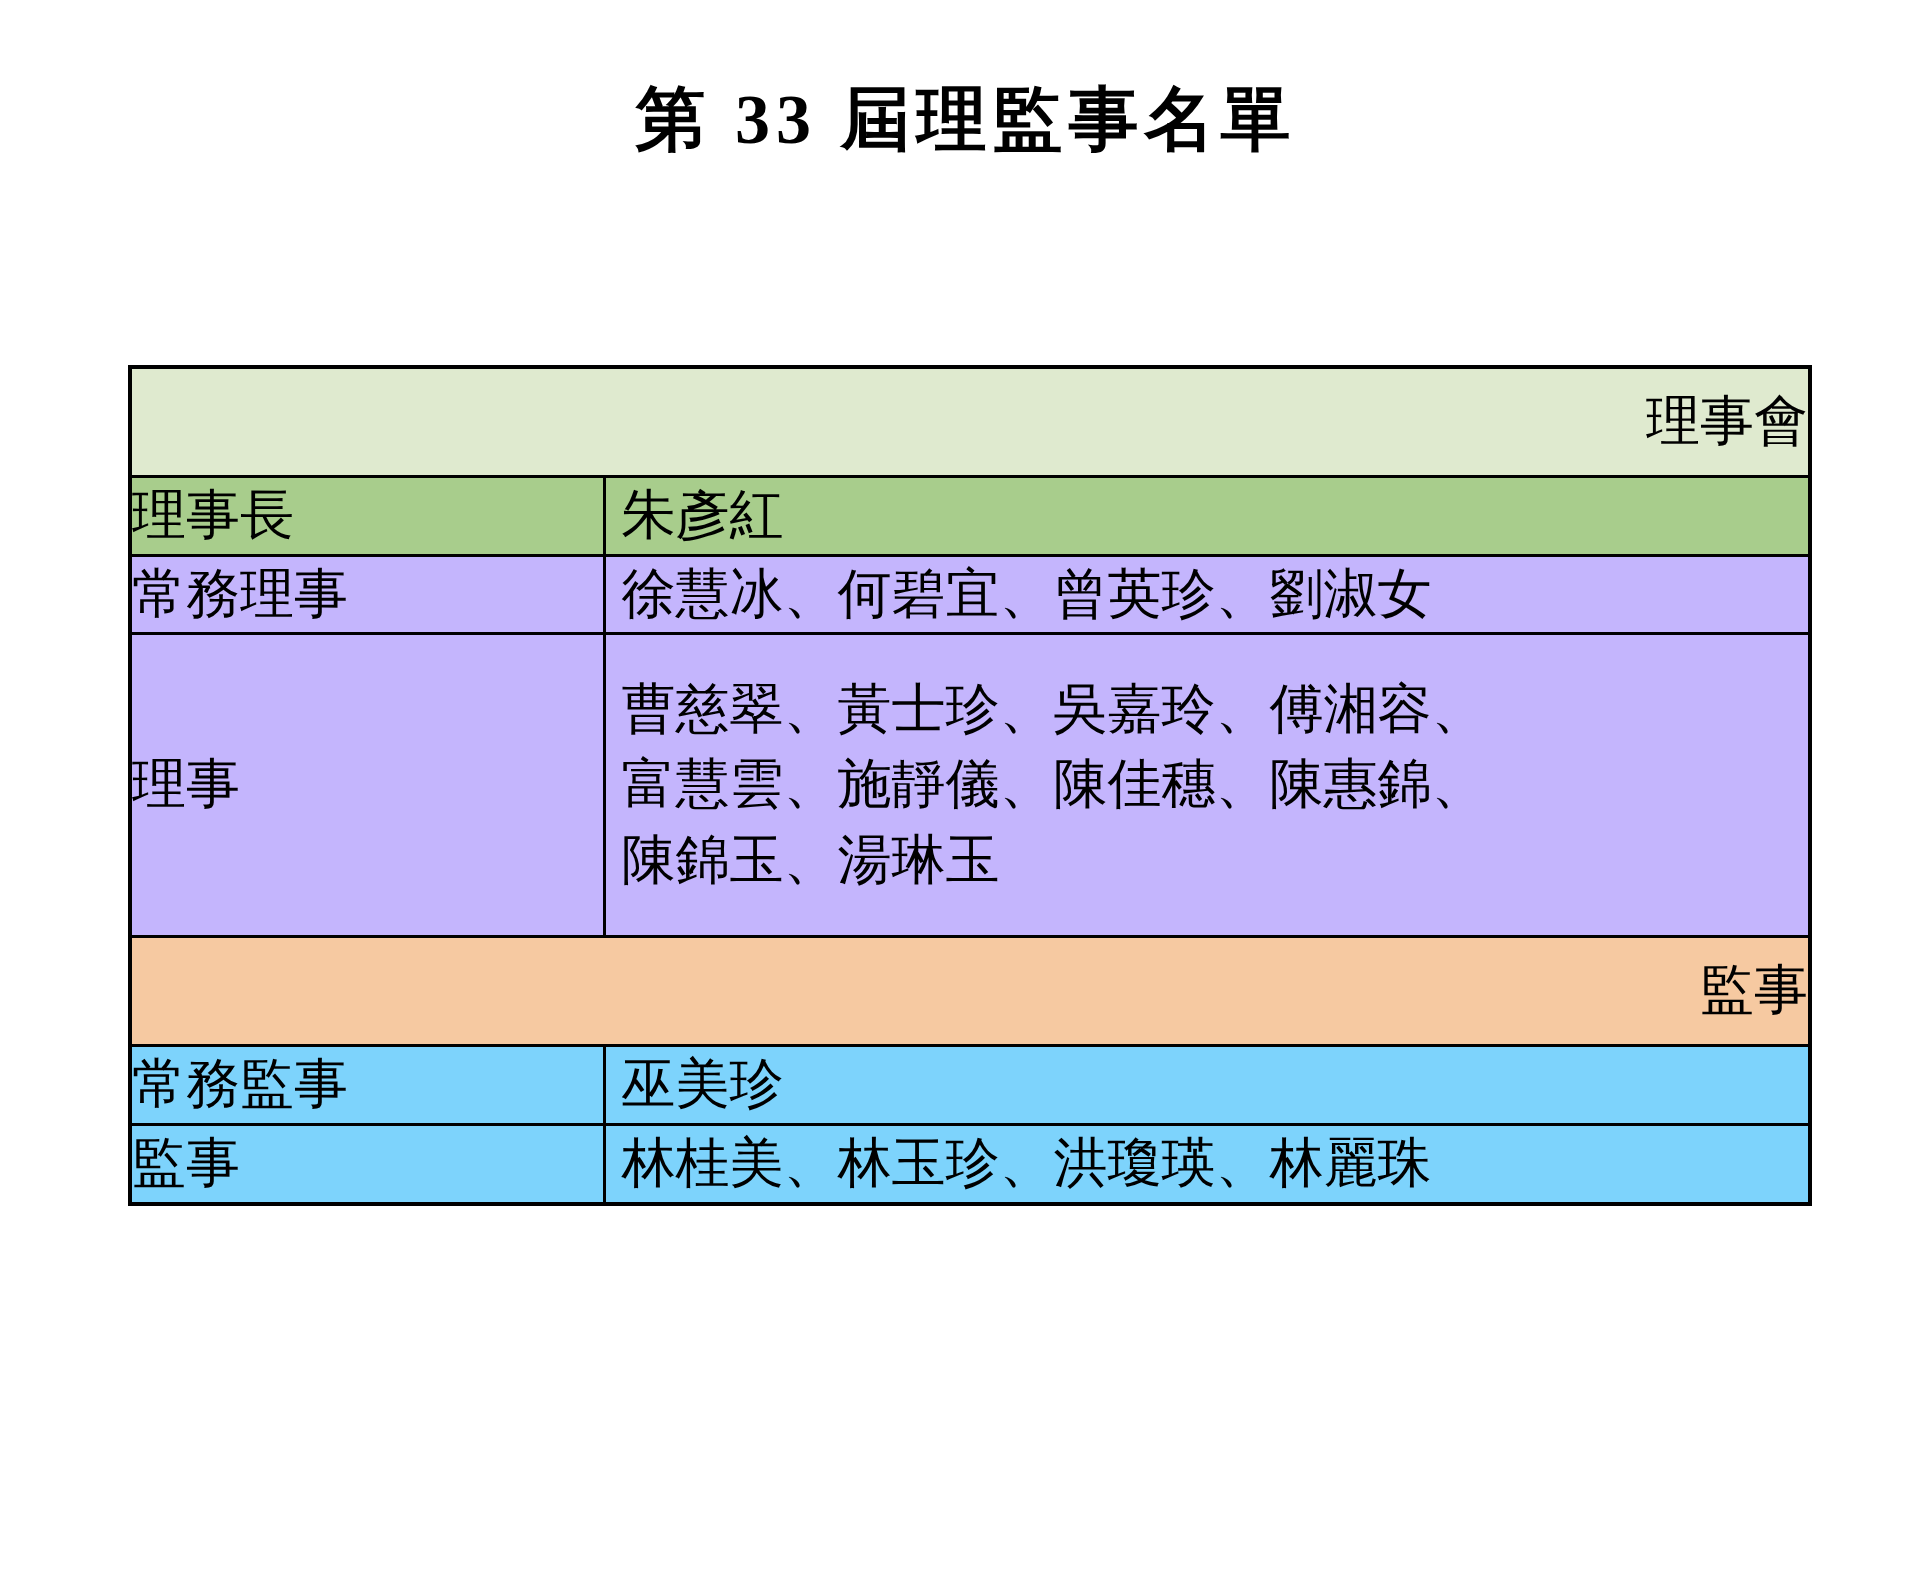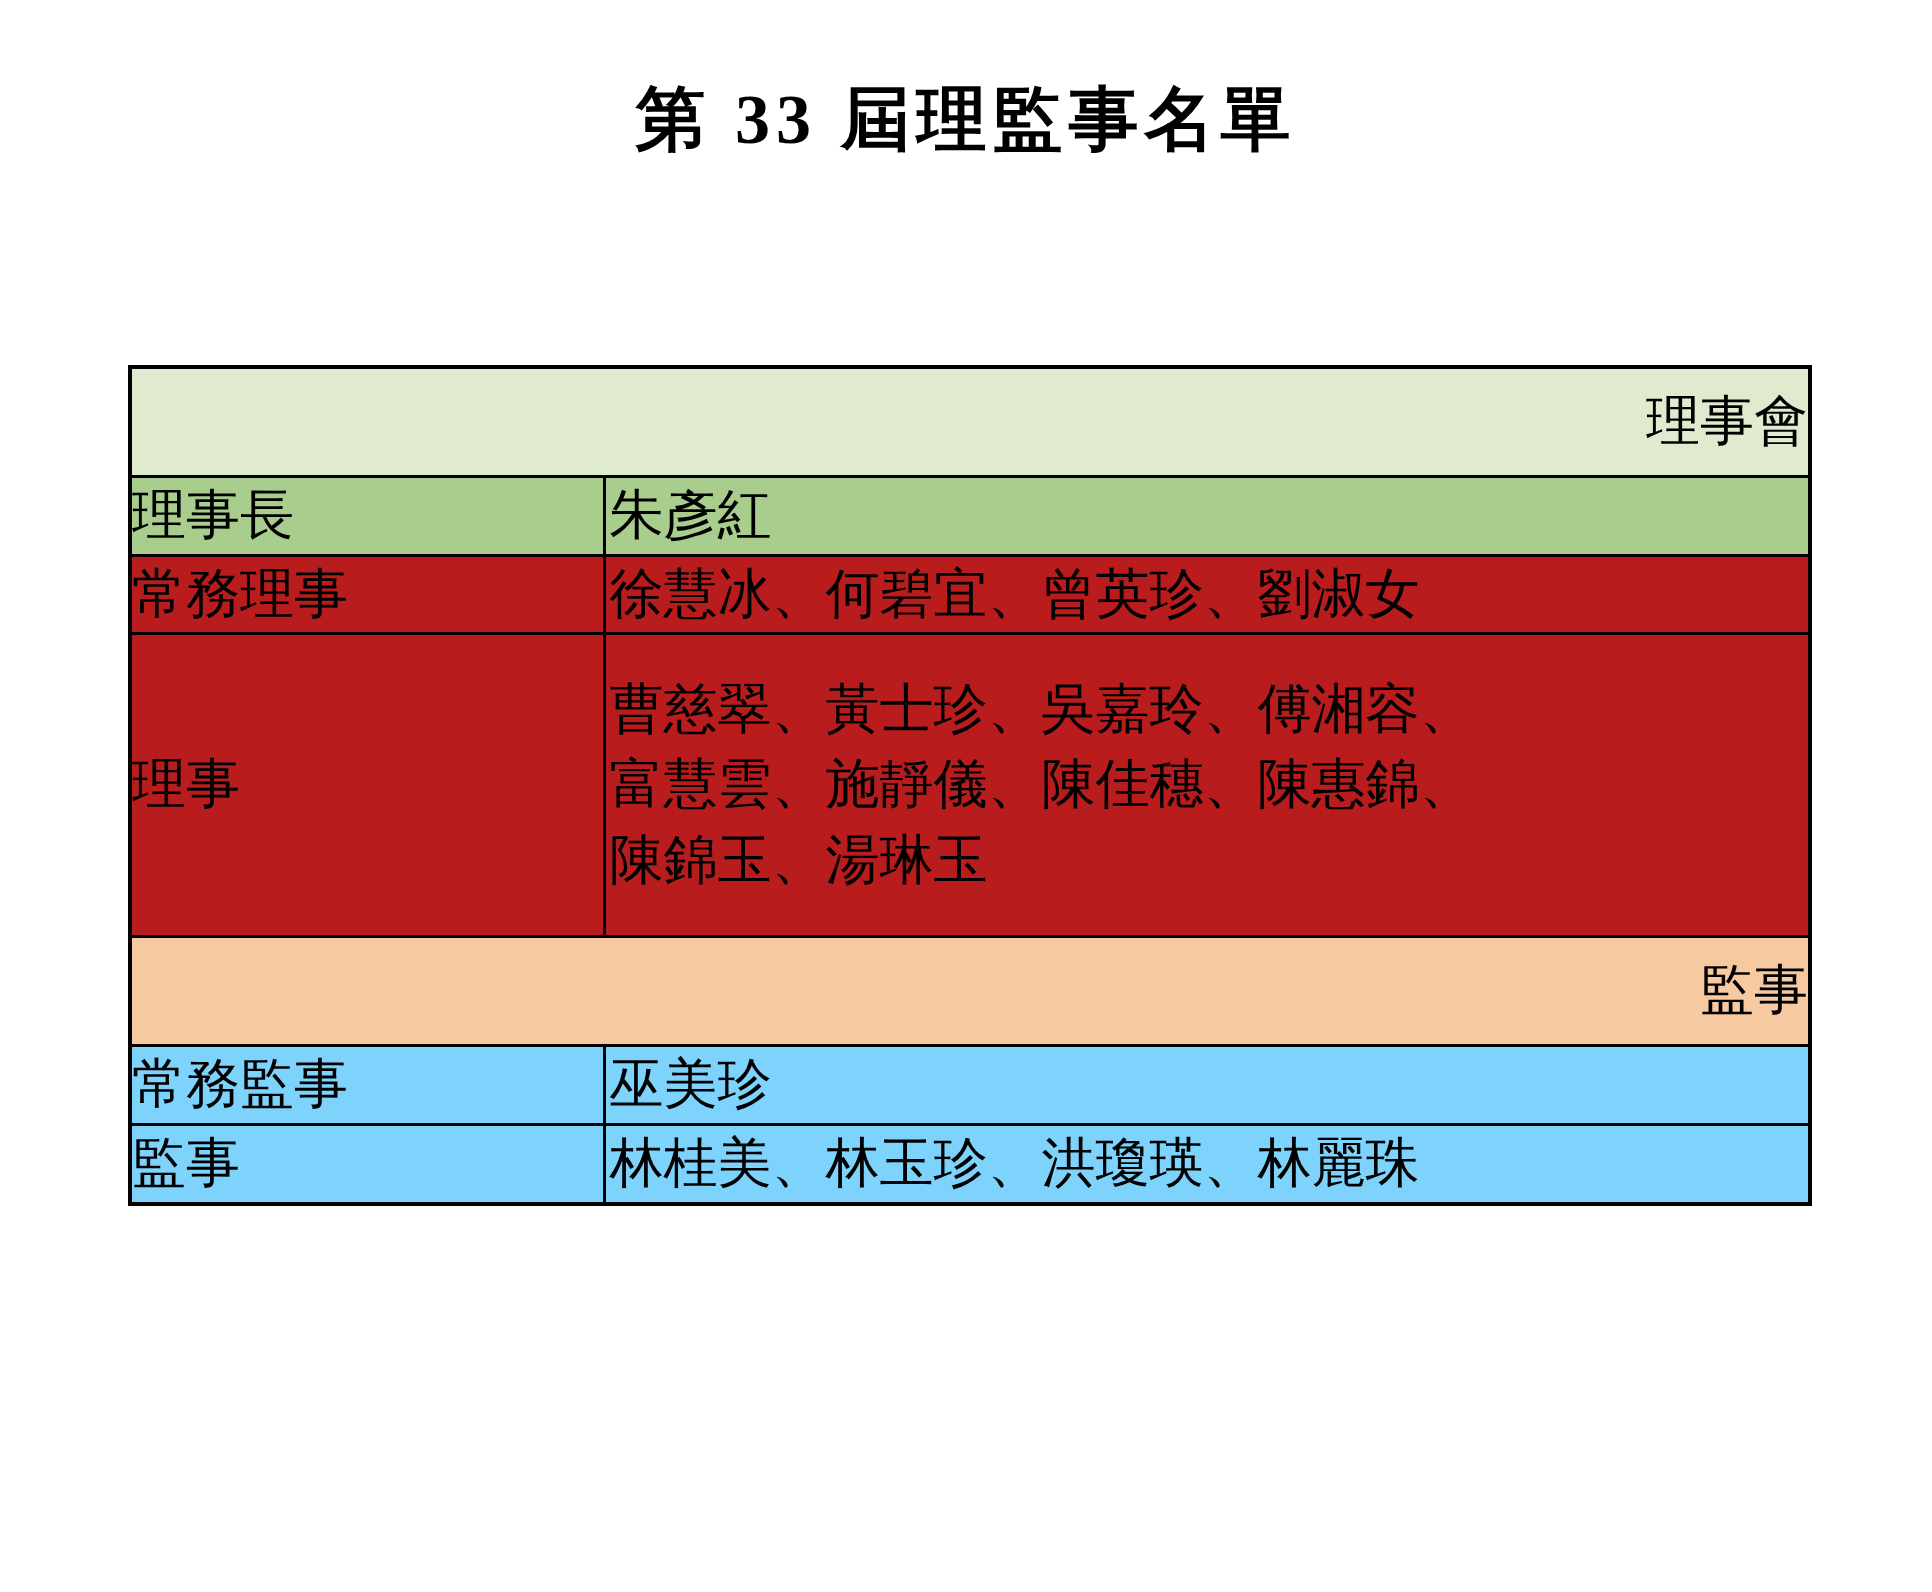--- a/index.html
+++ b/index.html
@@ -65,29 +65,29 @@
   td.role {
     padding: 18px 10px;
   }
   td.names {
     text-align: left;
     padding: 18px 0 18px 30px;
   }
   td.names .nameline {
     display: block;
     white-space: nowrap;
-    padding: 6px 4px;
+    padding: 6px 16px;
     border-radius: 27px;
   }
 
   
   .bg-green-pale   { background: #dfeacf; }
   .bg-green-mid    { background: #a8cd8c; }
   .bg-green-light  { background: #c6dfae; }
-  .bg-blue         { background: #b91c1c; }
+  .bg-blue         { background: #c4b5fd; }
   .bg-orange-mid   { background: #f6c9a1; }
   .bg-orange-light { background: #7dd3fc; }
 
   td.tall { height: 300px; vertical-align: middle; }
 </style>
 </head>
 <body>
 
 <div class="page">
 

